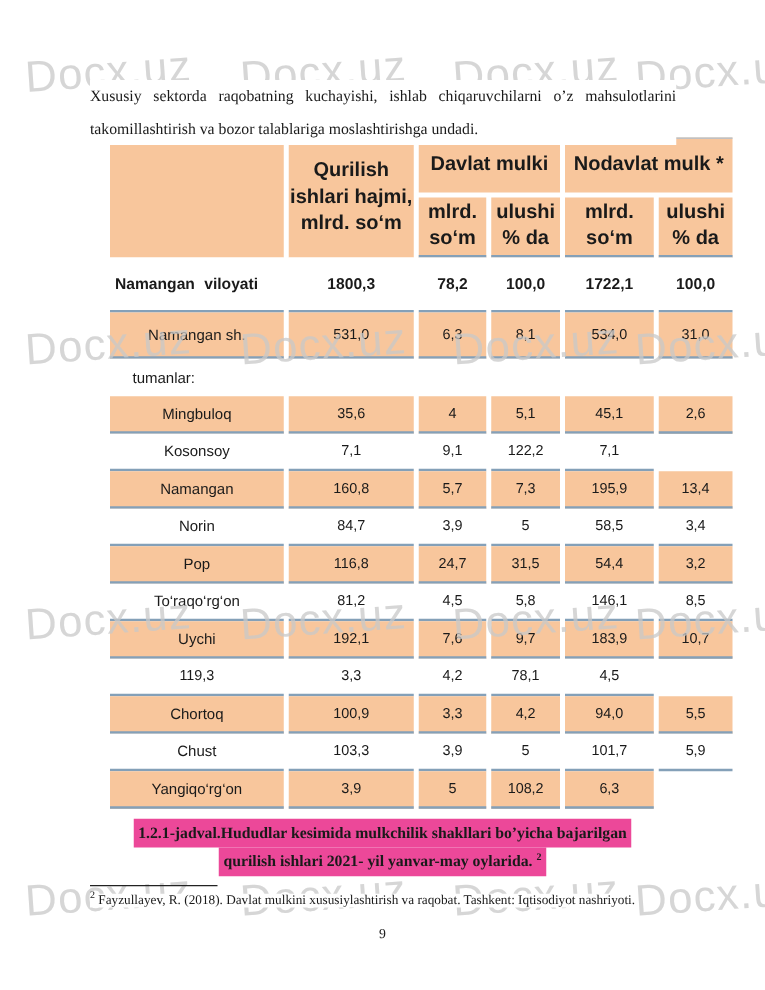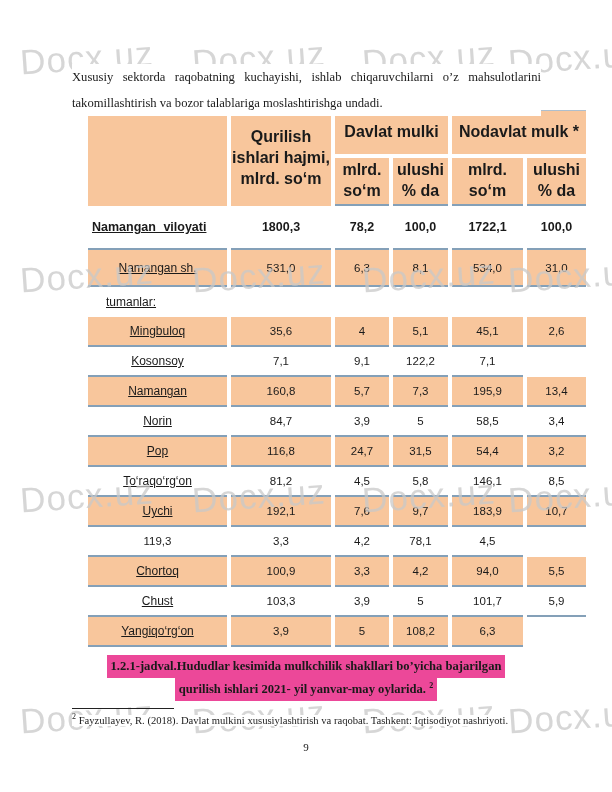--- a/index.html
+++ b/index.html
@@ -51,21 +51,21 @@
   .hcell.grp{}
   .trow{height:30px;}
   .trow .cell{
     display:flex;align-items:center;justify-content:center;
     font-size:11.5px;
     border-bottom:2px solid #84a0b8;
     box-sizing:border-box;
     background:#ffffff;
   }
   .trow.orange .cell{background:#f8c69c;}
-  .trow .cell.namecell{font-size:12px;text-decoration:underline;}
+  .trow .cell.namecell{font-size:12px;}
   .trow.region{height:44px;}
   .trow.region .cell{font-weight:bold;font-size:12.5px;}
   .trow.region .cell.namecell{justify-content:flex-start;padding-left:4px;word-spacing:4px;}
   .trow.city{height:37px;}
   .trow.label-row .cell{border-bottom:none;}
   .trow.label-row .cell.namecell{justify-content:flex-start;padding-left:18px;font-size:12px;}
   
   #caption{
     position:absolute;left:0;top:655px;width:612px;z-index:10;
     text-align:center;font-weight:bold;font-size:12.6px;line-height:23px;

